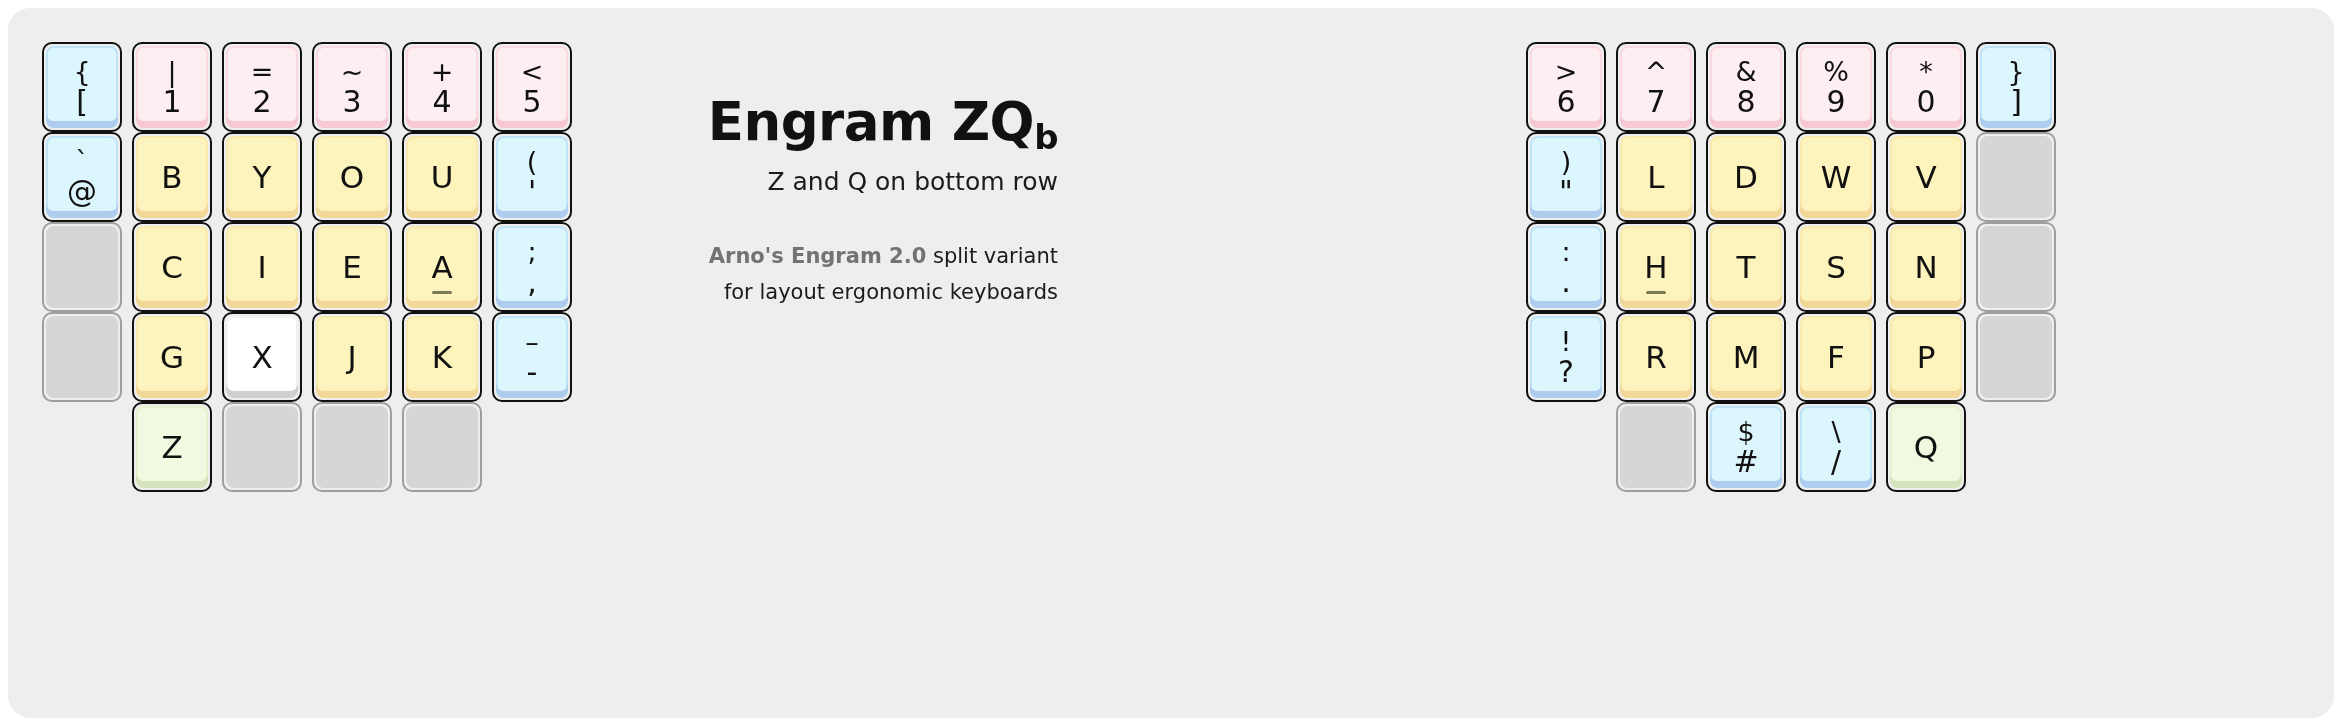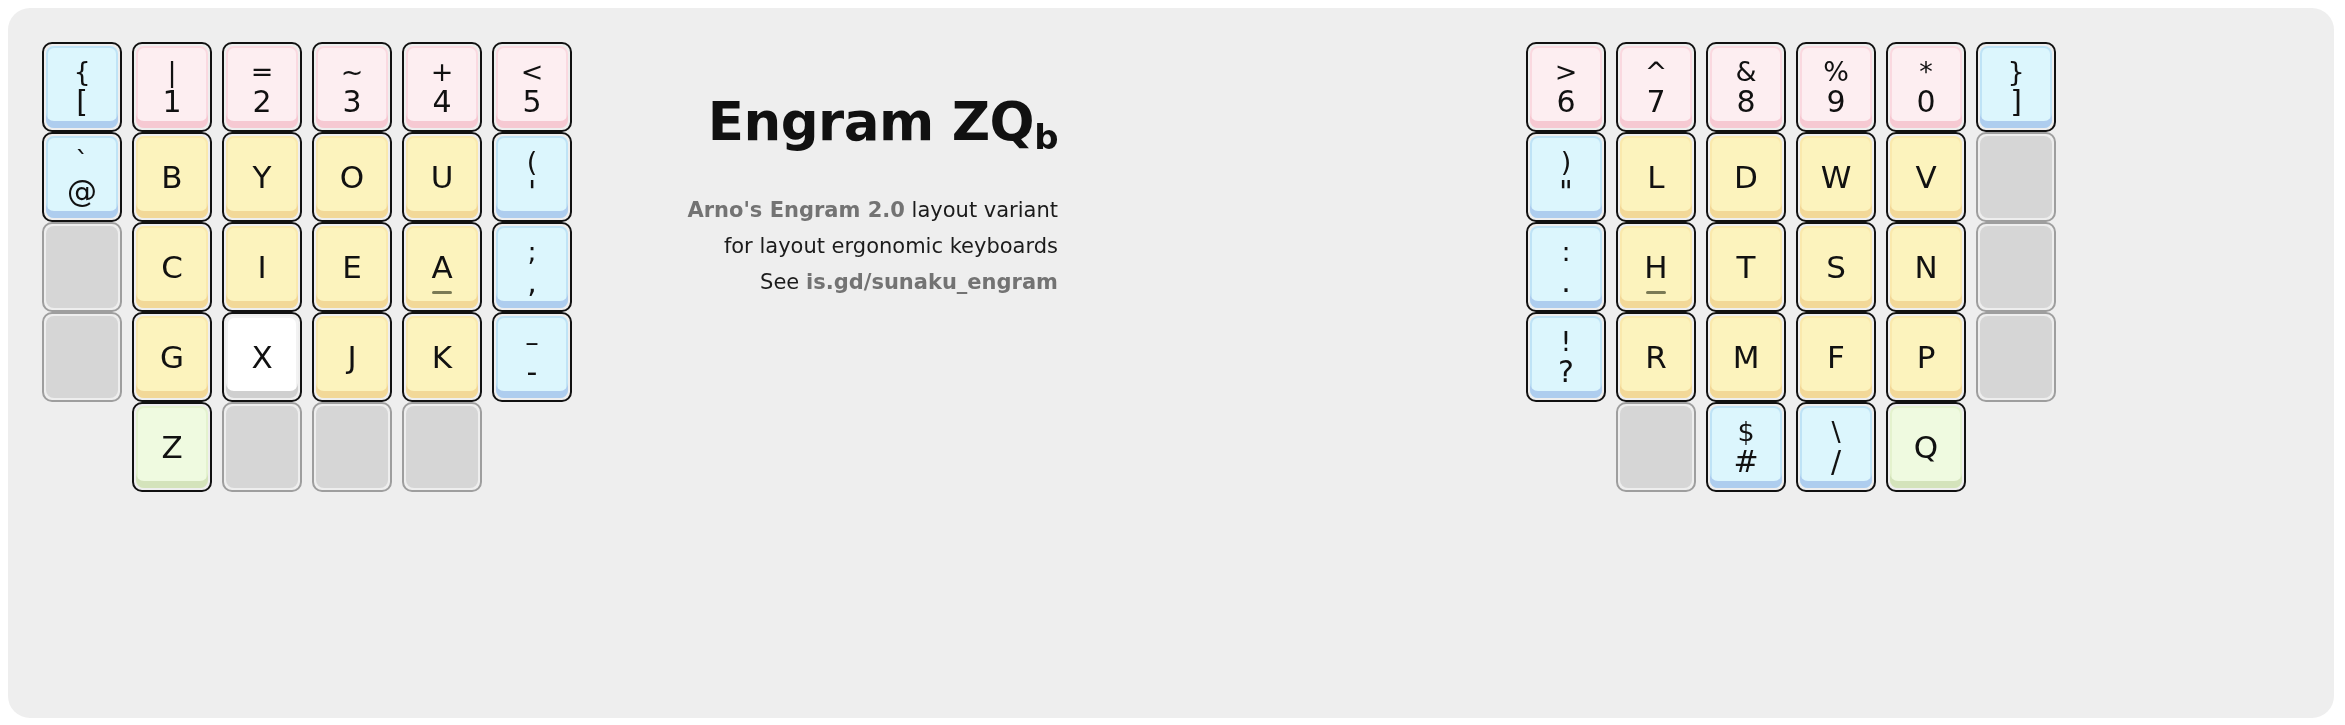--- a/index.html
+++ b/index.html
@@ -327,21 +327,21 @@
           </div>
         </div>
         <div class="key k-green" style="left: 1878px; top: 394px;">
           <div class="cap"></div>
           <div class="lbl single">Q</div>
         </div>
       </div>
 
     <div id="centre">
       <div class="title"><span>Engram ZQ</span><sub>b</sub></div>
+      <div class="subtitle">Z and Q on bottom row</div>
       <div class="blurb">
-        <div><span class="lnk">Arno's Engram 2.0</span><span> layout variant</span></div>
+        <div><span class="lnk">Arno's Engram 2.0</span><span> split variant</span></div>
         <div>for layout ergonomic keyboards</div>
-        <div><span>See </span><span class="lnk">is.gd/sunaku_engram</span></div>
       </div>
     </div>
 
   </div>
 </div>
 
 </body></html>

